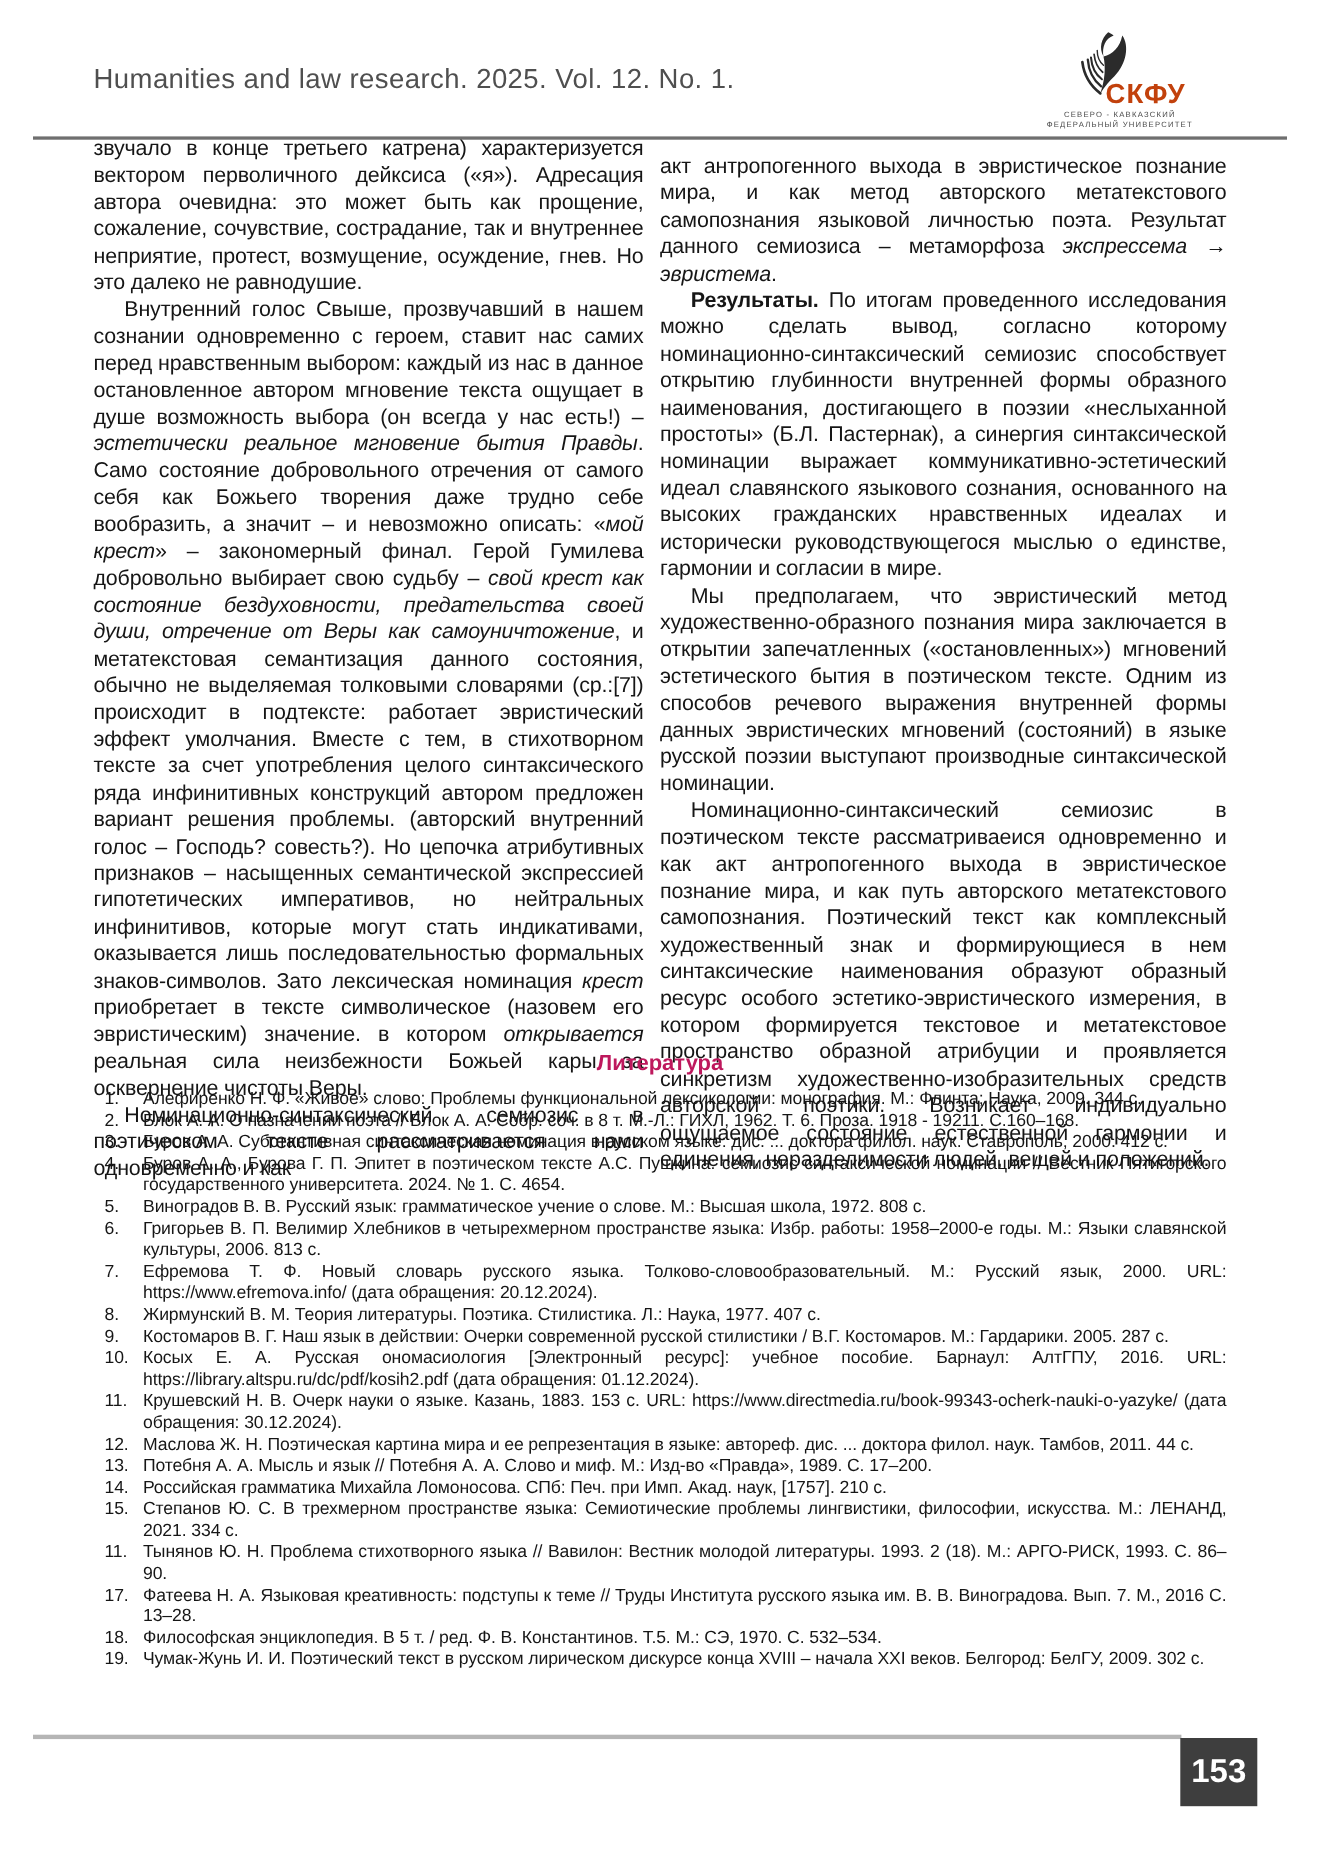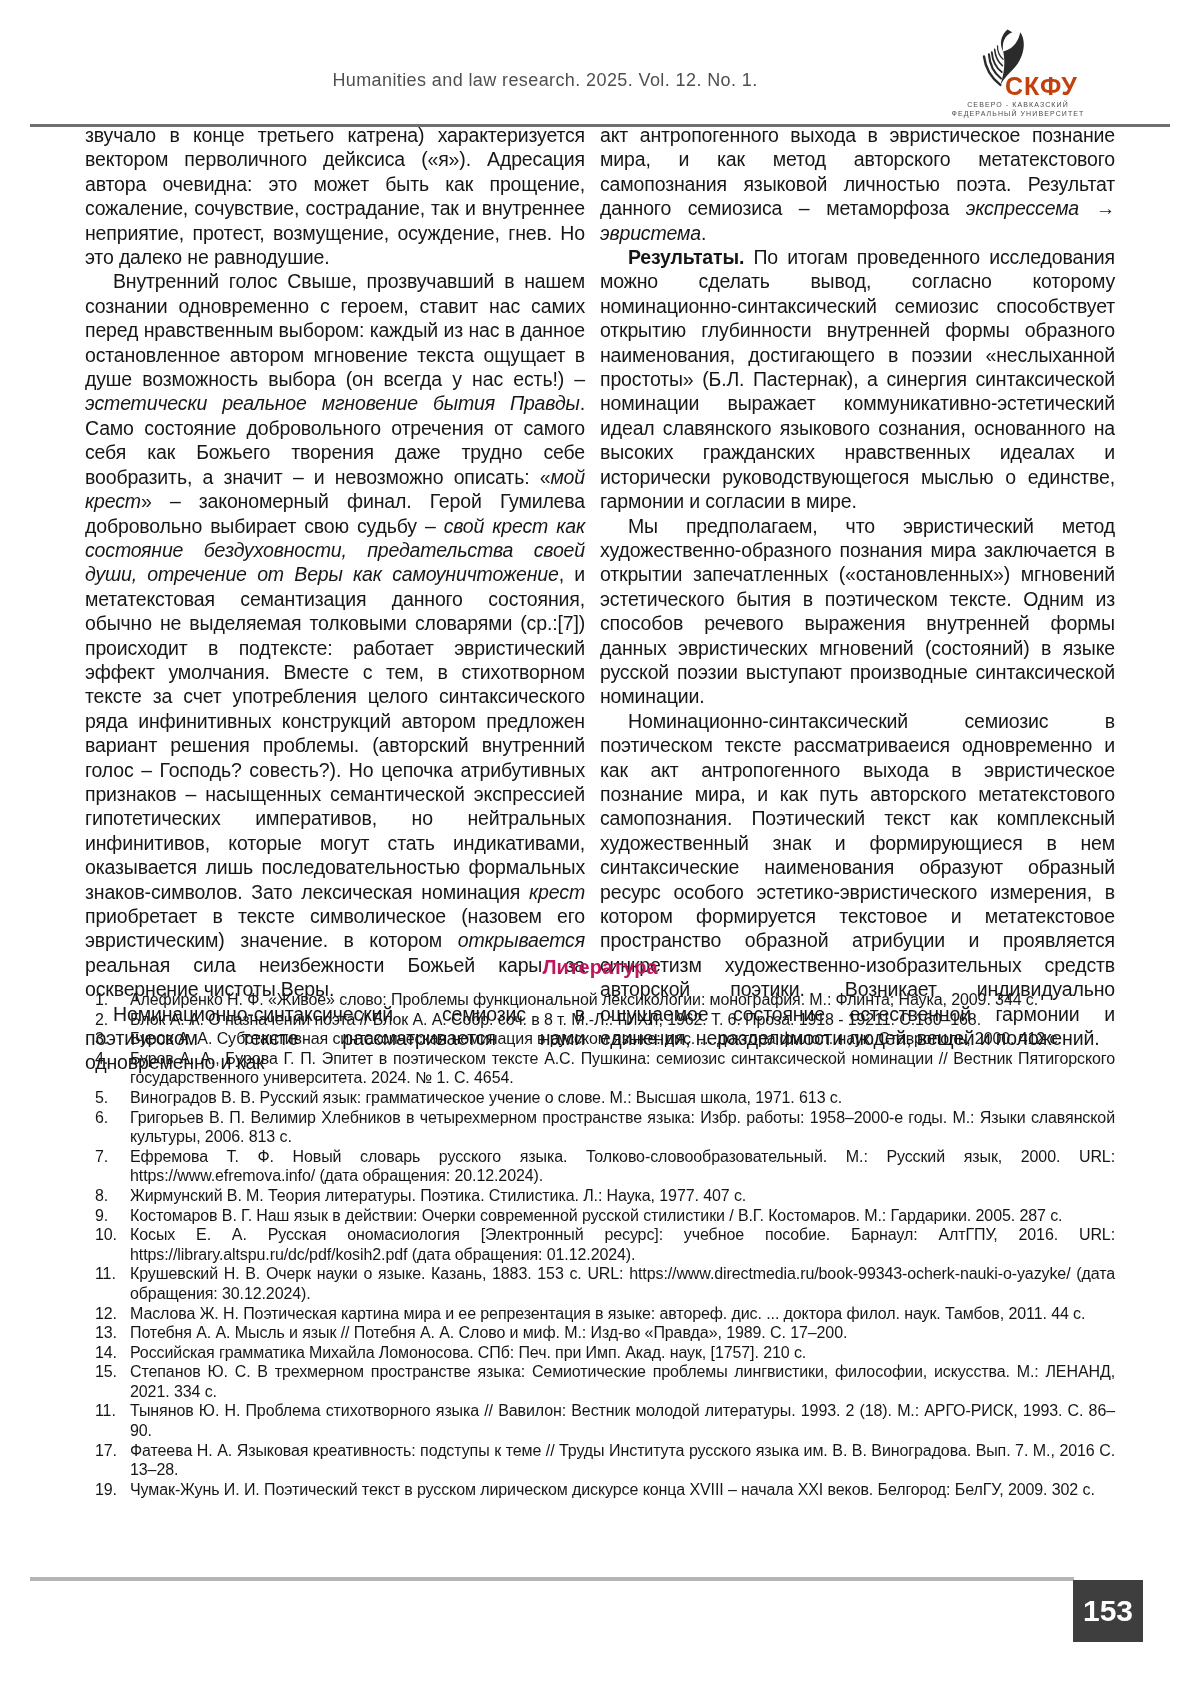--- a/index.html
+++ b/index.html
@@ -6,23 +6,23 @@
   .page{
     position:relative;
     width:1200px;height:1697px;
     background:#ffffff;
     font-family:"Liberation Sans",sans-serif;
     color:#161616;
     overflow:hidden;
   }
   
   .journal-title{
-    position:absolute;left:85px;top:70px;width:920px;
-    text-align:center;
-    font-size:18px;letter-spacing:.4px;color:#4f4f4f;
+    position:absolute;left:85px;top:58px;width:920px;
+    text-align:left;
+    font-size:25px;letter-spacing:.4px;color:#4f4f4f;
   }
   .header-rule{
     position:absolute;left:30px;top:124px;width:1140px;height:3px;
     background:#6f6f6f;
   }
   .logo{
     position:absolute;left:943px;top:28px;width:150px;text-align:center;
   }
   .logo svg{display:block;margin:0 auto 0 26px;}
   .logo-acronym{
@@ -32,21 +32,21 @@
   .logo-caption{
     font-size:7px;letter-spacing:1.1px;color:#4a4a4a;line-height:9px;
     white-space:nowrap;text-align:center;
   }
   
   .columns{
     position:absolute;left:85px;top:123px;width:1030px;
     display:flex;gap:15px;
   }
   .col-left{width:500px;}
-  .col-right{width:515px;}
+  .col-right{width:515px;margin-top:16px;}
   .para{
     margin:0;text-align:justify;
     font-size:19.5px;line-height:24.4px;letter-spacing:-.15px;
     color:#161616;
   }
   .para.ind{text-indent:28px;}
   .it{font-style:italic;}
   .bd{font-weight:700;}
   
   .literature{
@@ -133,21 +133,21 @@
         <div class="ref-row">
           <span class="ref-num">3.</span>
           <span class="ref-text">Буров А. А. Субстантивная синтаксическая номинация в русском языке: дис. ... доктора филол. наук. Ставрополь, 2000. 412 с.</span>
         </div>
         <div class="ref-row">
           <span class="ref-num">4.</span>
           <span class="ref-text">Буров А. А., Бурова Г. П. Эпитет в поэтическом тексте А.С. Пушкина: семиозис синтаксической номинации // Вестник Пятигорского государственного университета. 2024. № 1. С. 4654.</span>
         </div>
         <div class="ref-row">
           <span class="ref-num">5.</span>
-          <span class="ref-text">Виноградов В. В. Русский язык: грамматическое учение о слове. М.: Высшая школа, 1971. 613 с.</span>
+          <span class="ref-text">Виноградов В. В. Русский язык: грамматическое учение о слове. М.: Высшая школа, 1972. 808 с.</span>
         </div>
         <div class="ref-row">
           <span class="ref-num">6.</span>
           <span class="ref-text">Григорьев В. П. Велимир Хлебников в четырехмерном пространстве языка: Избр. работы: 1958–2000-е годы. М.: Языки славянской культуры, 2006. 813 с.</span>
         </div>
         <div class="ref-row">
           <span class="ref-num">7.</span>
           <span class="ref-text">Ефремова Т. Ф. Новый словарь русского языка. Толково-словообразовательный. М.: Русский язык, 2000. URL: https://www.efremova.info/ (дата обращения: 20.12.2024).</span>
         </div>
         <div class="ref-row">
@@ -184,20 +184,24 @@
         </div>
         <div class="ref-row">
           <span class="ref-num">11.</span>
           <span class="ref-text">Тынянов Ю. Н. Проблема стихотворного языка // Вавилон: Вестник молодой литературы. 1993.  2 (18). М.: АРГО-РИСК, 1993. С. 86–90.</span>
         </div>
         <div class="ref-row">
           <span class="ref-num">17.</span>
           <span class="ref-text">Фатеева Н. А. Языковая креативность: подступы к теме // Труды Института русского языка им. В. В. Виноградова. Вып. 7. М., 2016 С. 13–28.</span>
         </div>
         <div class="ref-row">
+          <span class="ref-num">18.</span>
+          <span class="ref-text">Философская энциклопедия. В 5 т. / ред. Ф. В. Константинов. Т.5. М.: СЭ, 1970. С. 532–534.</span>
+        </div>
+        <div class="ref-row">
           <span class="ref-num">19.</span>
           <span class="ref-text">Чумак-Жунь И. И. Поэтический текст в русском лирическом дискурсе конца XVIII – начала XXI веков. Белгород: БелГУ, 2009. 302 с.</span>
         </div>
       </div>
   </div>
 
   <div class="footer-rule"></div>
   <div class="page-badge">153</div>
 
 </div>

